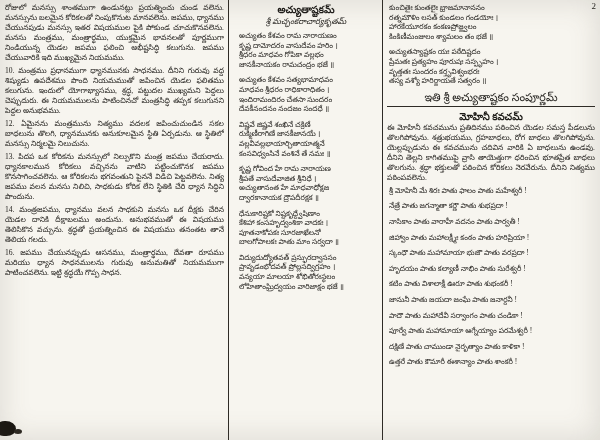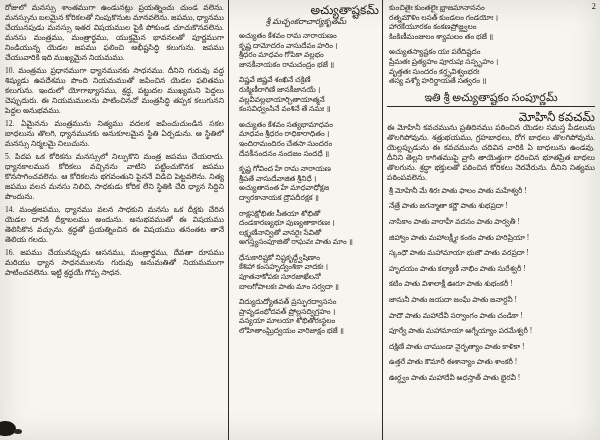--- a/index.html
+++ b/index.html
@@ -25,22 +25,22 @@
   .page-number{
     position:absolute;top:2px;right:4px;
     font-size:9px;line-height:9px;
   }
   .para{
     font-size:7.6px;line-height:10px;
     text-align:justify;
     margin:0 0 3px 0;
   }
   .heading{
-    text-align:right;font-weight:normal;
-    font-size:12px;line-height:12px;margin:1px 0 0 0;
+    text-align:center;font-weight:bold;
+    font-size:10px;line-height:12px;margin:1px 0 0 0;
   }
   .subheading{
     text-align:center;font-size:8.2px;line-height:11px;
     margin:0 0 4px 0;
     font-style:italic;
   }
   .stanza{
     white-space:pre-line;
     font-size:7.4px;line-height:9.6px;
     margin:0 0 6px 6px;
@@ -71,51 +71,47 @@
 <body>
 
 <div class="page">
 
   <div class="page-number">2</div>
 
   <div class="col col-left">
       <div class="para">రోజులో మనస్సు శాంతముగా ఉండునట్లు ప్రయత్నించు చుండ వలెను. మనస్సును బలమైన కోరికలతో నింపుకొనుట మానవలెను. జపము, ధ్యానము చేయునపుడు మనస్సు ఇతర విషయముల పైకి పోకుండ చూచుకొనవలెను. మనసు మంత్రము, మంత్రార్థము, యుక్తమైన భావనలతో పూర్ణముగా నిండియున్న యెడల జపము ఫలించి అభీష్టసిద్ధి కలుగును. జపము చేయువారికి ఇది ముఖ్యమైన నియమము.</div>
       <div class="para">10. మంత్రము ప్రధానముగా ధ్యానమునకు సాధనము. దీనిని గురువు వద్ద శిష్యుడు ఉపదేశము పొంది నియమముతో జపించిన యెడల ఫలితము కలుగును. ఇందులో యోగాభ్యాసము, శ్రద్ధ, పట్టుదల ముఖ్యమని పెద్దలు చెప్పుదురు. ఈ నియమములను పాటించినచో మంత్రసిద్ధి తప్పక కలుగునని పెద్దల అనుభవము.</div>
       <div class="para">12. ఏమైనను మంత్రమును నిత్యము వదలక జపించుచుండిన సకల బాధలును తొలగి, ధ్యానమునకు అనుకూలమైన స్థితి ఏర్పడును. ఆ స్థితిలో మనస్సు నిర్మలమై నిలుచును.</div>
-      <div class="para">5. పిదప ఒక కోరికను మనస్సులో నిల్పుకొని మంత్ర జపము చేయరాదు. ధ్యానకాలమున కోరికలు వచ్చినను వాటిని పట్టించుకొనక జపము కొనసాగించవలెను. ఆ కోరికలను భగవంతుని పైననే విడిచి పెట్టవలెను. నిత్య జపము వలన మనసు నిలిచి, సాధకుడు కోరిక లేని స్థితికి చేరి ధ్యాన సిద్ధిని పొందును.</div>
+      <div class="para">13. పిదప ఒక కోరికను మనస్సులో నిల్పుకొని మంత్ర జపము చేయరాదు. ధ్యానకాలమున కోరికలు వచ్చినను వాటిని పట్టించుకొనక జపము కొనసాగించవలెను. ఆ కోరికలను భగవంతుని పైననే విడిచి పెట్టవలెను. నిత్య జపము వలన మనసు నిలిచి, సాధకుడు కోరిక లేని స్థితికి చేరి ధ్యాన సిద్ధిని పొందును.</div>
       <div class="para">14. మంత్రజపము, ధ్యానము వలన సాధకుని మనసు ఒక దీక్షకు చేరిన యెడల దానికి దీక్షాబలము అందును. అనుభవముతో ఈ విషయము తెలిసికొన వచ్చును. శ్రద్ధతో ప్రయత్నించిన ఈ విషయము తనంతట తానే తెలియ గలదు.</div>
       <div class="para">16. జపము చేయునప్పుడు ఆసనము, మంత్రార్థము, దేవతా రూపము మరియు ధ్యాన సాధనములను గురువు అనుమతితో నియమముగా పాటించవలెను. ఇట్టి శ్రద్ధయే గొప్ప సాధన.</div>
     </div>
 
   <div class="vdiv vdiv-1"></div>
 
   <div class="col col-mid">
     <div class="heading">అచ్యుతాష్టకమ్</div>
     <div class="subheading">శ్రీ మచ్ఛంకరాచార్యకృతమ్</div>
     <div>
         <div class="stanza">అచ్యుతం కేశవం రామ నారాయణం
 కృష్ణ దామోదరం వాసుదేవం హరిం ।
 శ్రీధరం మాధవం గోపికా వల్లభం
 జానకీనాయకం రామచంద్రం భజే ॥</div>
+        <div class="stanza">అచ్యుతం కేశవం సత్యభామాధవం
+మాధవం శ్రీధరం రాధికారాధితం ।
+ఇందిరామందిరం చేతసా సుందరం
+దేవకీనందనం నందజం సందధే ॥</div>
         <div class="stanza">విష్ణవే జిష్ణవే శంఖినే చక్రిణే
 రుక్మిణీరాగిణే జానకీజానయే ।
 వల్లవీవల్లభాయార్చితాయాత్మనే
 కంసవిధ్వంసినే వంశినే తే నమః ॥</div>
-        <div class="stanza">అచ్యుతం కేశవం సత్యభామాధవం
-మాధవం శ్రీధరం రాధికారాధితం ।
-ఇందిరామందిరం చేతసా సుందరం
-దేవకీనందనం నందజం సందధే ॥</div>
         <div class="stanza">కృష్ణ గోవింద హే రామ నారాయణ
 శ్రీపతే వాసుదేవాజిత శ్రీనిధే ।
 అచ్యుతానంత హే మాధవాధోక్షజ
 ద్వారకానాయక ద్రౌపదీరక్షక ॥</div>
-        <div class="stanza">రాక్షసక్షోభితః సీతయా శోభితో
-దండకారణ్యభూ పుణ్యతాకారణః ।
-లక్ష్మణేనాన్వితో వానరైః సేవితో
-అగస్త్యసంపూజితో రాఘవః పాతు మాం ॥</div>
         <div class="stanza">ధేనుకారిష్టకో నిష్టకృద్ద్వేషిణాం
 కేశిహా కంసహృద్వంశికా వాదకః ।
 పూతనాకోపకః సూరజాఖేలనో
 బాలగోపాలకః పాతు మాం సర్వదా ॥</div>
         <div class="stanza">విద్యుదుద్యోతవత్ ప్రస్ఫురద్వాససం
 ప్రావృడంభోదవత్ ప్రోల్లసద్విగ్రహం ।
 వన్యయా మాలయా శోభితోరఃస్థలం
 లోహితాంఘ్రిద్వయం వారిజాక్షం భజే ॥</div>
       </div>
   </div>
@@ -143,20 +139,19 @@
         <div class="stanza kavacham-line">నాసికాం పాతు వారాహీ వదనం పాతు పార్వతీ !</div>
         <div class="stanza kavacham-line">జిహ్వాం పాతు మహాలక్ష్మీః కంఠం పాతు హరిప్రియా !</div>
         <div class="stanza kavacham-line">స్కంధౌ పాతు మహామాయా భుజౌ పాతు వరప్రదా !</div>
         <div class="stanza kavacham-line">హృదయం పాతు కల్యాణీ నాభిం పాతు సురేశ్వరీ !</div>
         <div class="stanza kavacham-line">కటిం పాతు విశాలాక్షీ ఊరూ పాతు శుభంకరీ !</div>
         <div class="stanza kavacham-line">జానునీ పాతు జయదా జంఘే పాతు జనార్దనీ !</div>
         <div class="stanza kavacham-line">పాదౌ పాతు మహాదేవీ సర్వాంగం పాతు చండికా !</div>
         <div class="stanza kavacham-line">పూర్వే పాతు మహామాయా ఆగ్నేయ్యాం పరమేశ్వరీ !</div>
         <div class="stanza kavacham-line">దక్షిణే పాతు చాముండా నైరృత్యాం పాతు కాళికా !</div>
         <div class="stanza kavacham-line">ఉత్తరే పాతు కౌమారీ ఈశాన్యాం పాతు శాంకరీ !</div>
-        <div class="stanza kavacham-line">ఊర్ధ్వం పాతు మహాదేవీ అధస్తాత్ పాతు భైరవీ !</div>
       </div>
   </div>
 
   <div class="smudge"></div>
   <div class="smudge-2"></div>
 
 </div>
 
 </body></html>

